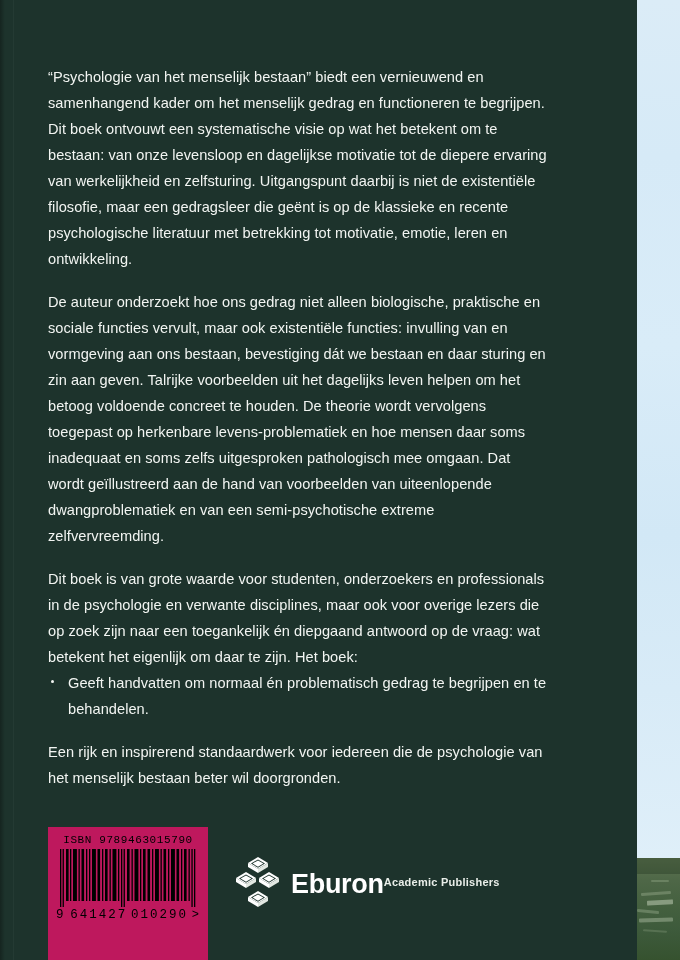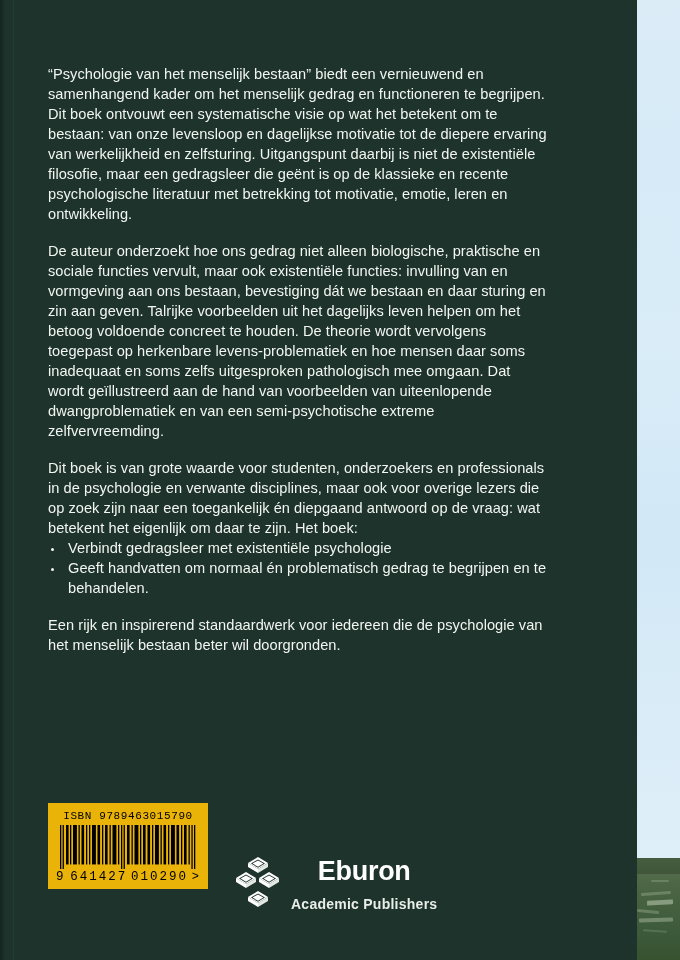--- a/index.html
+++ b/index.html
@@ -92,21 +92,21 @@
   }
 
   
   #blurb {
     position: absolute;
     left: 48px;
     top: 64px;
     width: 500px;
     color: #f2f5f2;
     font-size: 14.6px;
-    line-height: 20px;
+    line-height: 26px;
     letter-spacing: 0.05px;
     font-weight: 400;
   }
   #blurb p { margin: 0 0 17px 0; }
   #blurb p:last-child { margin-bottom: 16px; }
 
   ul.bullets {
     list-style: none;
     margin: 0 0 17px 0;
     padding: 0;
@@ -127,24 +127,24 @@
     border-radius: 50%;
   }
 
   
   p.tight { margin-bottom: 0 !important; }
 
   
   #barcode-box {
     position: absolute;
     left: 48px;
-    top: 803px;
+    top: 827px;
     width: 160px;
-    height: 86px;
-    background: #eab308;
+    height: 134px;
+    background: #be185d;
     padding: 7px 8px 5px 8px;
     display: flex;
     flex-direction: column;
     align-items: center;
   }
   #isbn-text {
     font-family: "Liberation Mono", "DejaVu Sans Mono", monospace;
     font-size: 11px;
     color: #000;
     letter-spacing: 0.6px;
@@ -175,33 +175,33 @@
   
   #publisher {
     position: absolute;
     left: 236px;
     top: 855px;
     display: flex;
     align-items: center;
     gap: 11px;
   }
   #logo-mark { width: 44px; height: 58px; display:block; }
-  #logo-text { display: flex; flex-direction: column; line-height: 1; align-items: center; }
+  #logo-text { display: flex; flex-direction: row; line-height: 1; }
   #brand-name {
     color: #ffffff;
     font-size: 27px;
     font-weight: 700;
     letter-spacing: -0.3px;
   }
   #brand-tagline {
     color: #e9eee9;
-    font-size: 14px;
+    font-size: 11px;
     font-weight: 600;
     letter-spacing: 0.25px;
-    margin-top: 12px;
+    margin-top: 6px;
   }
 </style>
 </head>
 <body>
 
 <div id="cover">
 
   <div id="back-panel">
     <div id="spine-fold2"></div>
     <div id="spine-fold"></div>
@@ -218,21 +218,20 @@
       <div class="streak s4"></div>
       <div class="streak s6"></div>
     </div>
   </div>
 
   <div id="blurb">
     <p>“Psychologie van het menselijk bestaan” biedt een vernieuwend en samenhangend kader om het menselijk gedrag en functioneren te begrijpen. Dit boek ontvouwt een systematische visie op wat het betekent om te bestaan: van onze levensloop en dagelijkse motivatie tot de diepere ervaring van werkelijkheid en zelfsturing. Uitgangspunt daarbij is niet de existentiële filosofie, maar een gedragsleer die geënt is op de klassieke en recente psychologische literatuur met betrekking tot motivatie, emotie, leren en ontwikkeling.</p>
     <p>De auteur onderzoekt hoe ons gedrag niet alleen biologische, praktische en sociale functies vervult, maar ook existentiële functies: invulling van en vormgeving aan ons bestaan, bevestiging dát we bestaan en daar sturing en zin aan geven. Talrijke voorbeelden uit het dagelijks leven helpen om het betoog voldoende concreet te houden. De theorie wordt vervolgens toegepast op herkenbare levens-problematiek en hoe mensen daar soms inadequaat en soms zelfs uitgesproken pathologisch mee omgaan. Dat wordt geïllustreerd aan de hand van voorbeelden van uiteenlopende dwangproblematiek en van een semi-psychotische extreme zelfvervreemding.</p>
     <p class="tight">Dit boek is van grote waarde voor studenten, onderzoekers en professionals in de psychologie en verwante disciplines, maar ook voor overige lezers die op zoek zijn naar een toegankelijk én diepgaand antwoord op de vraag: wat betekent het eigenlijk om daar te zijn. Het boek:</p>
     <ul class="bullets">
-      <li>Verbindt gedragsleer met existentiële psychologie</li>
       <li>Geeft handvatten om normaal én problematisch gedrag te begrijpen en te behandelen.</li>
     </ul>
     <p>Een rijk en inspirerend standaardwerk voor iedereen die de psychologie van het menselijk bestaan beter wil doorgronden.</p>
   </div>
 
   <div id="barcode-box">
     <div id="isbn-text">ISBN 9789463015790</div>
     <svg id="bars" viewBox="0 0 136 58" preserveAspectRatio="none">
       <g fill="#000">
         <rect x="0" y="0" width="1.3" height="58"></rect>

